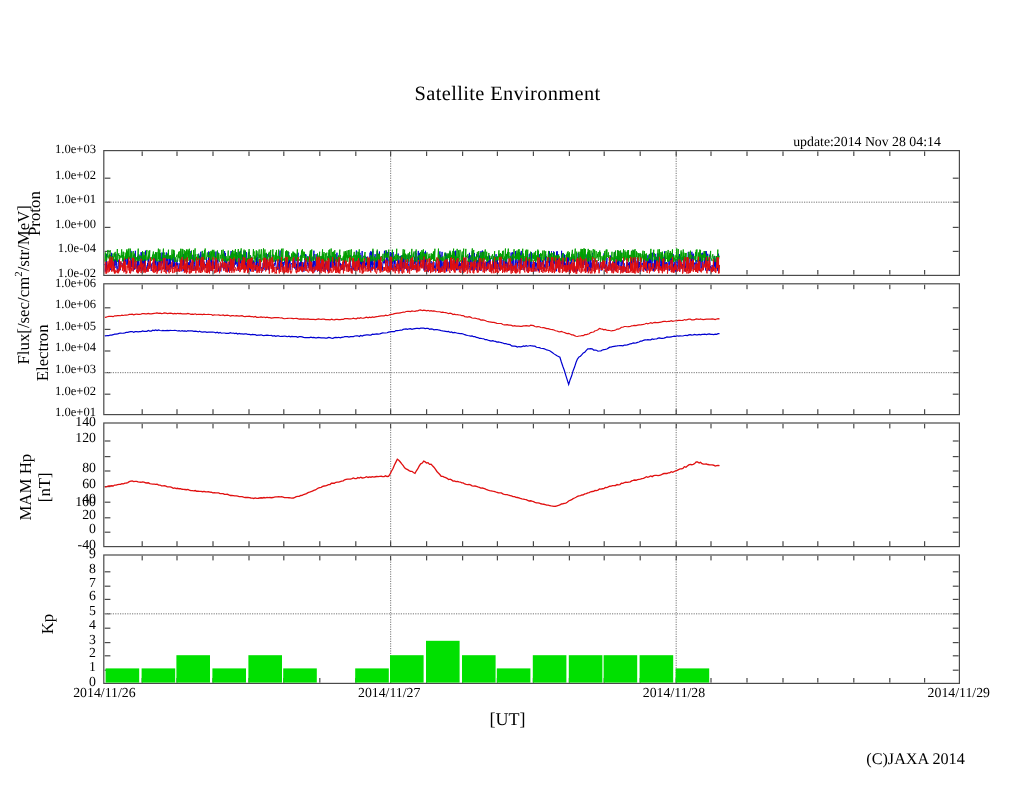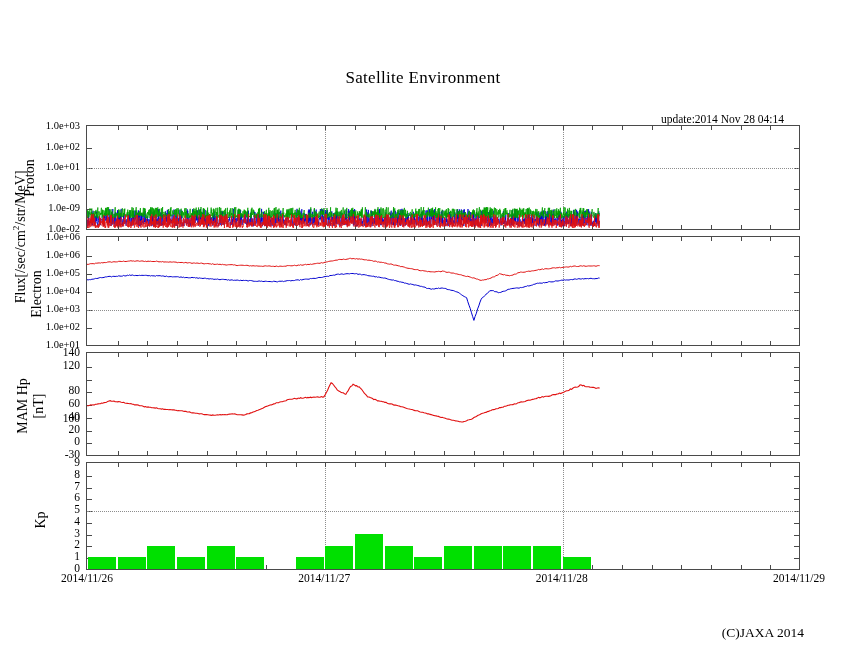--- a/index.html
+++ b/index.html
@@ -154,42 +154,42 @@
       <div style="text-align: center;">MAM Hp</div>
       <div style="text-align: center;">[nT]</div>
     </div>
   <div class="axis-name rot" id="kp-label" style="left: 26px; top: 512px; width: 30px; text-align: center;">Kp</div>
 
   <div class="ylabels" id="yl-proton" style="left: 0px; top: 125px; height: 105px; width: 80px;">
       <div class="ylab" style="top: 1px;">1.0e+03</div>
       <div class="ylab" style="top: 21.6px;">1.0e+02</div>
       <div class="ylab" style="top: 42.2px;">1.0e+01</div>
       <div class="ylab" style="top: 62.8px;">1.0e+00</div>
-      <div class="ylab" style="top: 83.4px;">1.0e-09</div>
+      <div class="ylab" style="top: 83.4px;">1.0e-04</div>
       <div class="ylab" style="top: 104px;">1.0e-02</div>
     </div>
   <div class="ylabels" id="yl-electron" style="left: 0px; top: 236px; height: 110px; width: 80px;">
       <div class="ylab" style="top: 1px;">1.0e+06</div>
       <div class="ylab" style="top: 19px;">1.0e+06</div>
       <div class="ylab" style="top: 37px;">1.0e+05</div>
       <div class="ylab" style="top: 55px;">1.0e+04</div>
       <div class="ylab" style="top: 73px;">1.0e+03</div>
       <div class="ylab" style="top: 91px;">1.0e+02</div>
       <div class="ylab" style="top: 109px;">1.0e+01</div>
     </div>
   <div class="ylabels" id="yl-mam" style="left: 0px; top: 352px; height: 104px; width: 80px;">
       <div class="ylab num" style="top: 1px;">140</div>
       <div class="ylab num" style="top: 13.75px; text-align: center;">120</div>
       <div class="ylab num" style="top: 26.5px; margin-top: 40px;">100</div>
       <div class="ylab num" style="top: 39.25px;">80</div>
       <div class="ylab num" style="top: 52px;">60</div>
       <div class="ylab num" style="top: 64.75px;">40</div>
       <div class="ylab num" style="top: 77.5px;">20</div>
       <div class="ylab num" style="top: 90.25px;">0</div>
-      <div class="ylab num" style="top: 103px;">-30</div>
+      <div class="ylab num" style="top: 103px;">-40</div>
     </div>
   <div class="ylabels" id="yl-kp" style="left: 0px; top: 462px; height: 108px; width: 80px;">
       <div class="ylab num" style="top: 1px;">9</div>
       <div class="ylab num" style="top: 12.7778px;">8</div>
       <div class="ylab num" style="top: 24.5556px;">7</div>
       <div class="ylab num" style="top: 36.3333px;">6</div>
       <div class="ylab num" style="top: 48.1111px;">5</div>
       <div class="ylab num" style="top: 59.8889px;">4</div>
       <div class="ylab num" style="top: 71.6667px;">3</div>
       <div class="ylab num" style="top: 83.4444px;">2</div>
@@ -476,15 +476,16 @@
       <div class="kp-bar" title="2014/11/27 21-24: 2" style="left: 446px; width: 28.1667px; height: 23.1111px; background: rgb(0, 224, 0);"></div>
       <div class="kp-bar" title="2014/11/28 00-03: 1" style="left: 475.667px; width: 28.1667px; height: 11.5556px; background: rgb(0, 224, 0);"></div>
     </div>
 
   <div class="xlabels" id="xlabels">
       <div class="xlab" style="left: 87px;">2014/11/26</div>
       <div class="xlab" style="left: 324.333px;">2014/11/27</div>
       <div class="xlab" style="left: 561.667px;">2014/11/28</div>
       <div class="xlab" style="left: 799px;">2014/11/29</div>
     </div>
+  <div class="xaxis-title">[UT]</div>
 
   <div class="copyright">(C)JAXA 2014</div>
 </div>
 
 </body></html>

